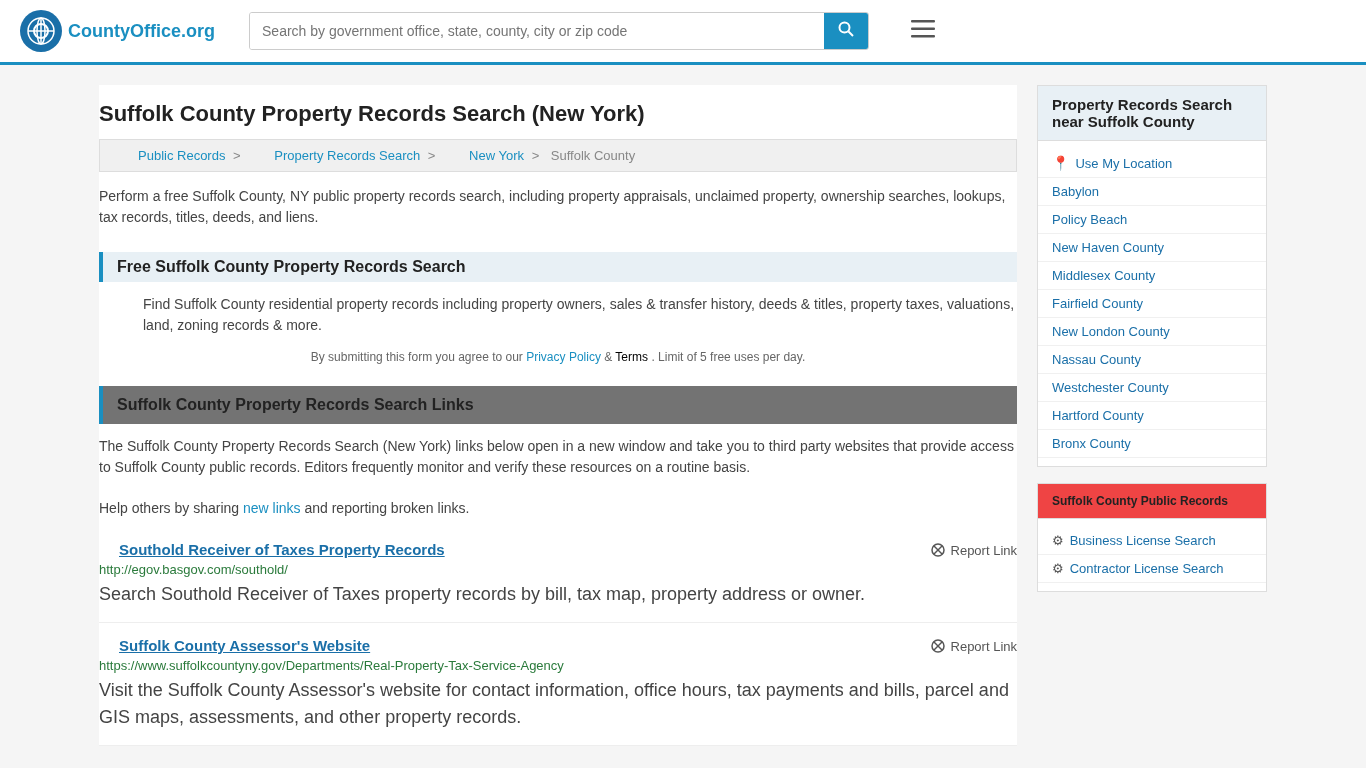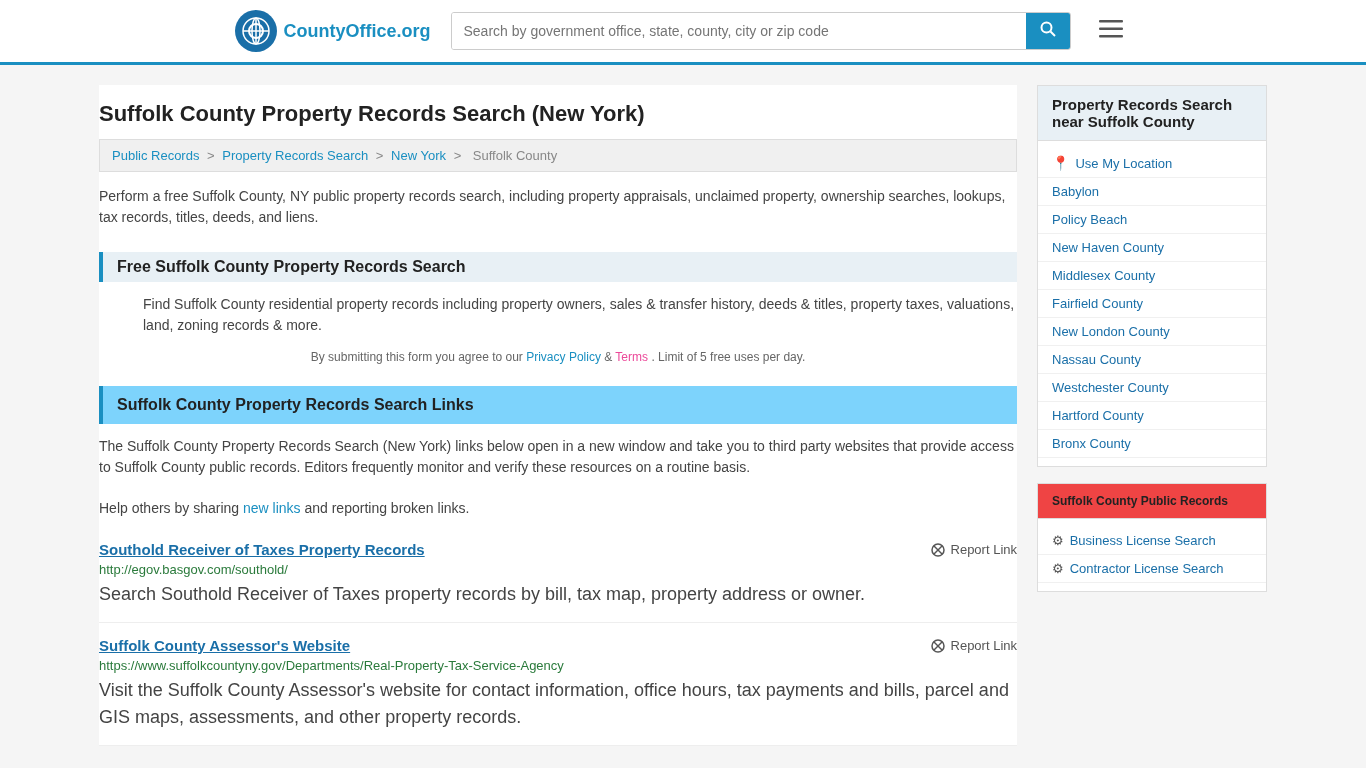--- a/index.html
+++ b/index.html
@@ -5,22 +5,21 @@
     * { box-sizing: border-box; margin: 0; padding: 0; }
     body { font-family: Arial, sans-serif; font-size: 14px; color: #333; background: #f5f5f5; }
 
     
     .header {
       background: #fff;
       border-bottom: 3px solid #1a8fc1;
       padding: 10px 20px;
       display: flex;
       align-items: center;
-      gap: 20px;
-      justify-content: center;
+      gap: 34px;
     }
     .logo-area {
       display: flex;
       align-items: center;
       gap: 6px;
       text-decoration: none;
       color: #333;
       flex-shrink: 0;
     }
     .logo-circle {
@@ -93,21 +92,21 @@
       color: #222;
       padding: 16px 0 12px 0;
     }
     .breadcrumb {
       background: #f0f0f0;
       padding: 8px 12px;
       font-size: 13px;
       color: #555;
       border: 1px solid #ddd;
     }
-    .breadcrumb a { color: #1a8fc1; text-decoration: none; }
+    .breadcrumb a { color: #1a8fc1; text-decoration: none; margin-left: 26px; }
     .breadcrumb span { color: #888; margin: 0 4px; }
 
     .description {
       padding: 14px 0;
       font-size: 14px;
       color: #444;
       line-height: 1.5;
     }
 
     .section-header {
@@ -154,21 +153,21 @@
 
     .form-note {
       font-size: 12px;
       color: #666;
       text-align: center;
       padding: 6px 0;
     }
     .form-note a { color: #1a8fc1; }
 
     .links-section-header {
-      background: #7dd3fc;
+      background: #737373;
       border-left: 4px solid #1a8fc1;
       padding: 10px 14px;
       font-size: 16px;
       font-weight: bold;
       color: #222;
       margin-top: 16px;
     }
 
     .links-desc {
       padding: 12px 0 8px 0;
@@ -178,21 +177,22 @@
     }
     .links-desc a { color: #1a8fc1; }
 
     .record-link-item {
       border-bottom: 1px solid #eee;
       padding: 14px 0;
     }
     .record-link-title-row {
       display: flex;
       justify-content: space-between;
-      align-items: center;
+      align-items: flex-end;
+      margin-left: 20px;
     }
     .record-link-title {
       font-size: 15px;
       font-weight: bold;
       color: #1a6fa8;
       text-decoration: underline;
       cursor: pointer;
     }
     .report-link-btn {
       display: flex;
@@ -310,21 +310,21 @@
     <p class="description">Perform a free Suffolk County, NY public property records search, including property appraisals, unclaimed property, ownership searches, lookups, tax records, titles, deeds, and liens.</p>
 
     <div class="section-header">Free Suffolk County Property Records Search</div>
     <p class="section-desc">Find Suffolk County residential property records including property owners, sales &amp; transfer history, deeds &amp; titles, property taxes, valuations, land, zoning records &amp; more.</p>
 
 
     <p class="form-note">
       <span>By submitting this form you agree to our</span>
       <a style="color:#1a8fc1;">Privacy Policy</a>
       <span> &amp; </span>
-      <a style="color:#ec4899;">Terms</a>
+      <a style="color:#000000;">Terms</a>
       <span>. Limit of 5 free uses per day.</span>
     </p>
 
     <div class="links-section-header">Suffolk County Property Records Search Links</div>
     <p class="links-desc">
       <span>The Suffolk County Property Records Search (New York) links below open in a new window and take you to third party websites that provide access to Suffolk County public records. Editors frequently monitor and verify these resources on a routine basis.</span>
     </p>
     <p class="links-desc">
       <span>Help others by sharing</span>
       <a style="color:#1a8fc1;">new links</a>

